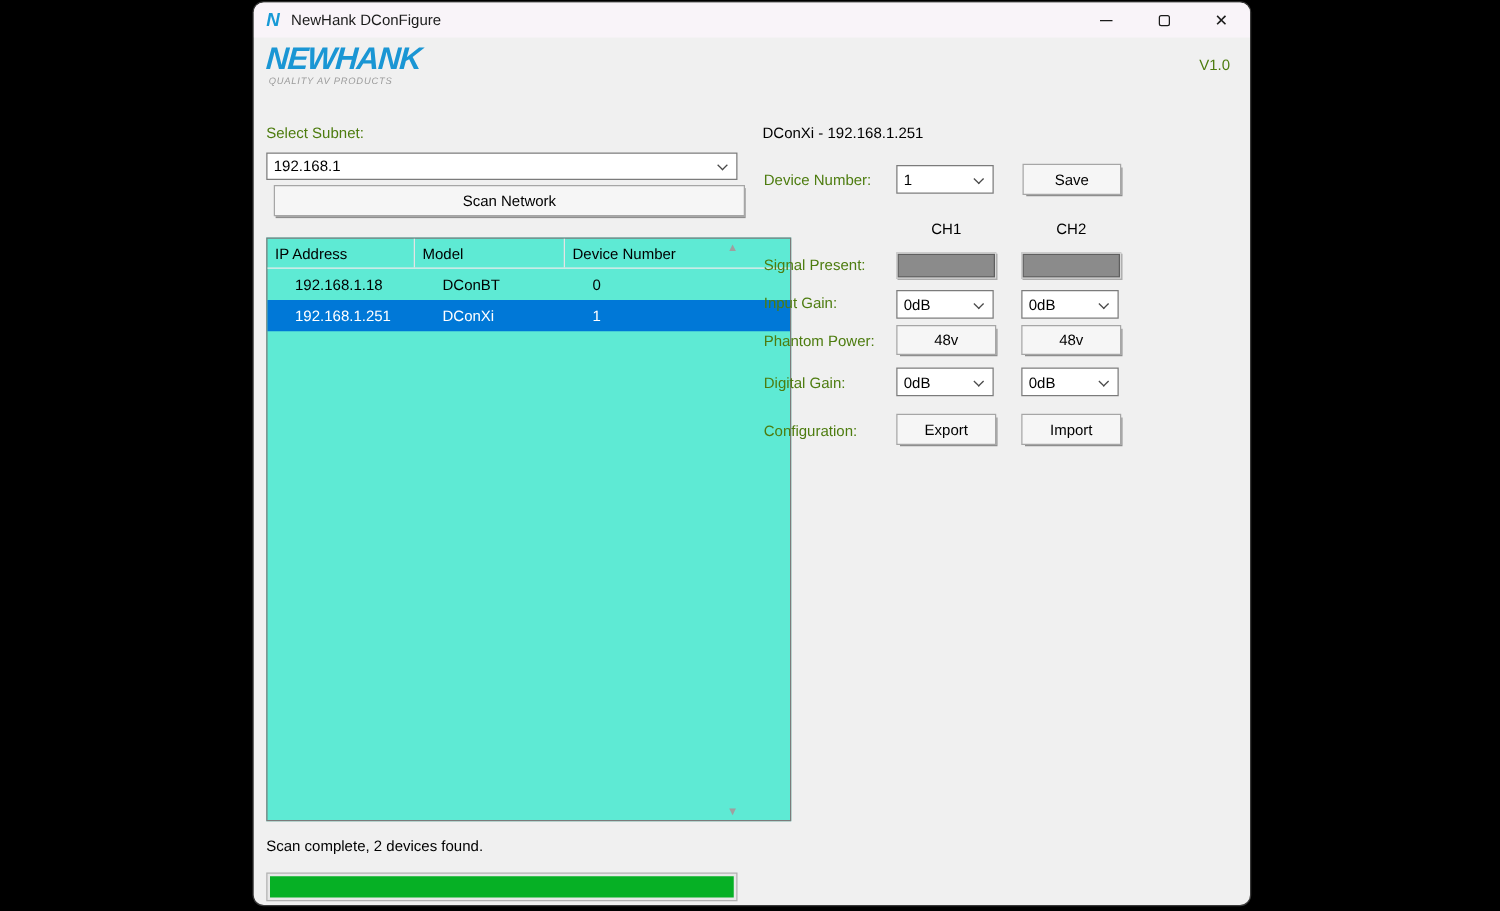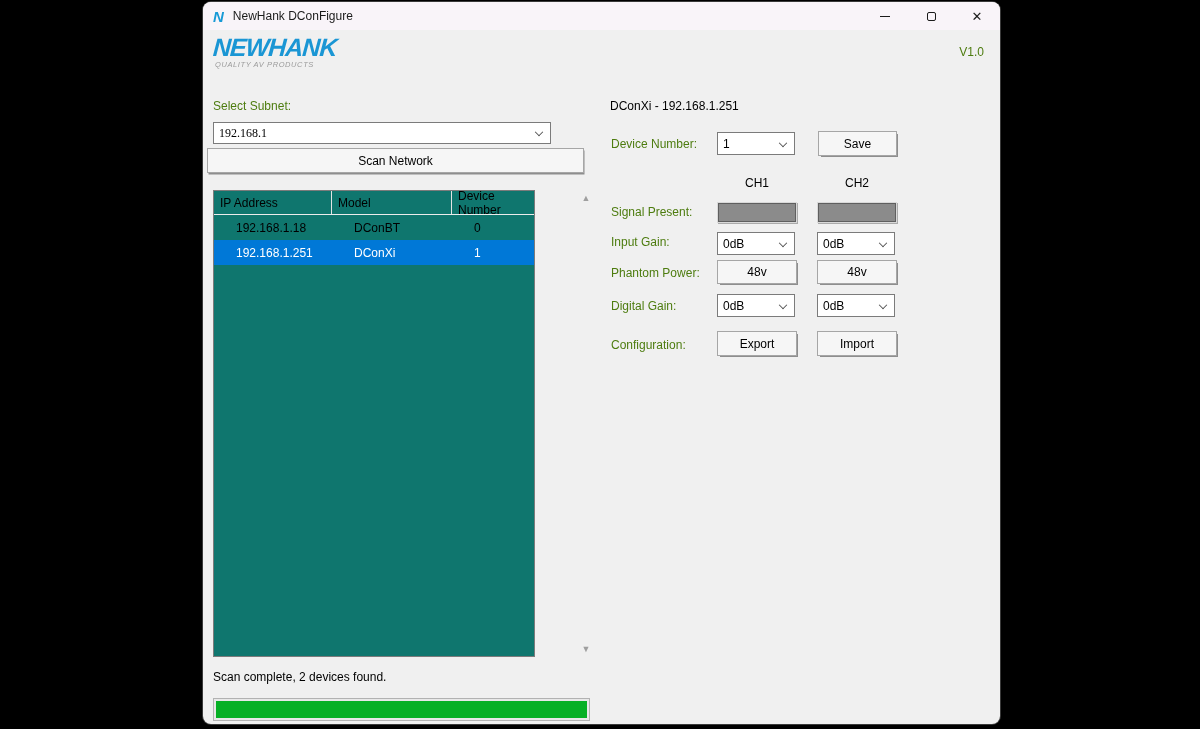--- a/index.html
+++ b/index.html
@@ -40,26 +40,26 @@
   .combo { position:absolute; background:#fff; border:1px solid #7b7b7b;
            display:flex; align-items:center; padding-left:5px;
            font-size:12px; color:#000; cursor:default; }
   .chev { position:absolute; right:8px; top:50%; width:6px; height:6px;
           border-right:1.4px solid #4a4a4a; border-bottom:1.4px solid #4a4a4a;
           transform:translateY(-65%) rotate(45deg); }
   .indicator { position:absolute; background:#8b8b8b; border:1px solid #d9d9d9;
                box-shadow:inset 0 0 0 1px #5f5f5f, 1px 1px 0 #aaaaaa; }
 
   
-  .subnet-combo { left:10px; top:120px; width:338px; height:22px;font-family:Liberation Serif, serif; }
-  .scan-btn { left:4px; top:146px; width:377px; height:25px;
+  .subnet-combo { left:10px; top:120px; width:377px; height:22px; }
+  .scan-btn { left:16px; top:146px; width:377px; height:25px;
               box-shadow:1px 2px 0 -0.5px #8e8e8e; }
 
-  .devices-table { position:absolute; left:10px; top:188px; width:322px; height:467px;
-                   background:#0f766e; border:1px solid #7b7b7b; font-size:12px; }
+  .devices-table { position:absolute; left:10px; top:188px; width:420px; height:467px;
+                   background:#5eead4; border:1px solid #7b7b7b; font-size:12px; }
   .thead { display:flex; height:24px; border-bottom:1px solid #ececec; }
   .th { display:flex; align-items:center; padding-left:6px; color:#000;
         border-right:1px solid #e4e4e4; }
   .th:last-child { border-right:none; }
   .col-ip { width:118px; } .col-model { width:120px; } .col-dev { flex:1; }
   .trow { display:flex; height:25px; align-items:center; }
   .td { padding-left:22px; overflow:hidden; white-space:nowrap; }
   .trow.selected { background:#0078d7; color:#fff;align-items:center; }
 
   .scroll-arrow { position:absolute; left:376px; width:14px; height:12px;

